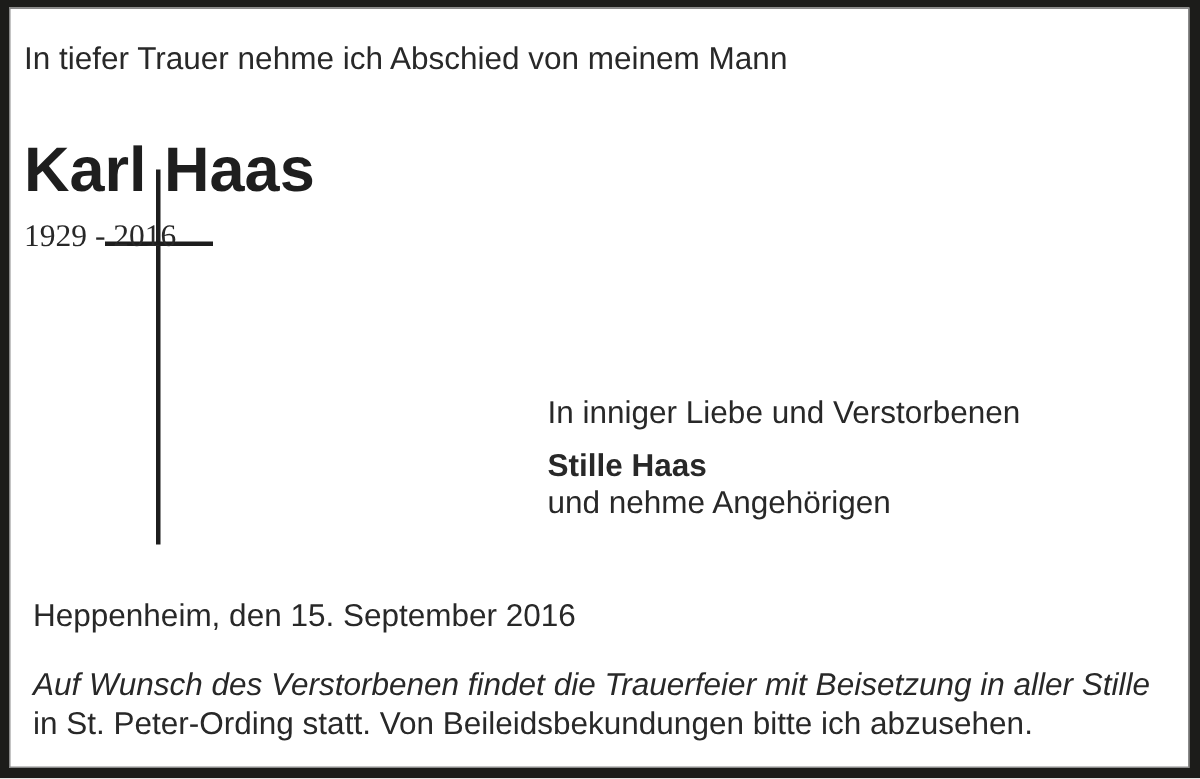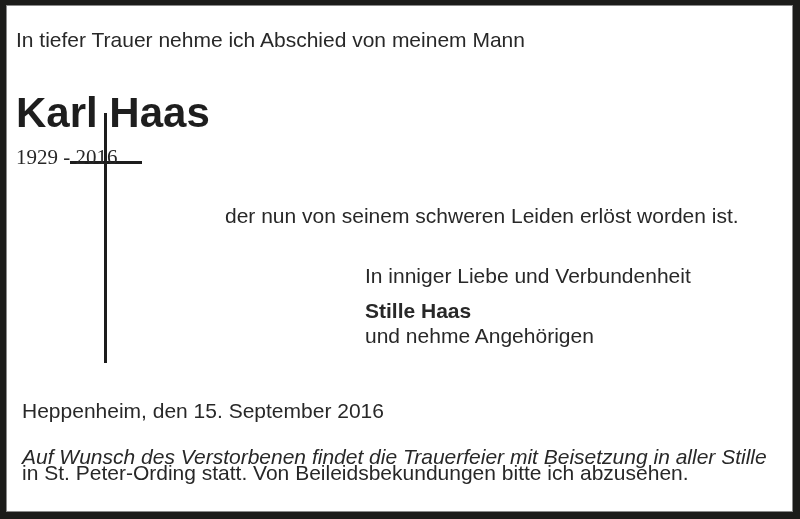--- a/index.html
+++ b/index.html
@@ -39,21 +39,21 @@
   }
   .intro       { top: 27px; }
   .name        { top: 85px; font-size: 42px; line-height: 56px; font-weight: bold; color: #1e1e1e; letter-spacing: 0px; }
   .years       { top: 145px; font-family: Liberation Serif, serif; }
   .relief      { top: 203px; left: 225px; }
   .closing     { top: 263px; left: 365px; }
   .mourner     { top: 298px; left: 365px; font-weight: bold; }
   .mourner-sub { top: 323px; left: 365px; }
   .dateline    { top: 398px; left: 22px; }
   .funeral-1   { top: 444px; left: 22px; line-height: 26px; font-style: italic; }
-  .funeral-2   { top: 460px; left: 22px; line-height: 26px; }
+  .funeral-2   { top: 470px; left: 22px; line-height: 26px; }
 
   .cross {
     position: absolute;
     left: 0; top: 0;
   }
   .cross-vertical {
     position: absolute;
     left: 104px;
     top: 113px;
     width: 3px;
@@ -80,23 +80,22 @@
     <div class="cross-vertical"></div>
     <div class="cross-horizontal"></div>
   </div>
 
   <div class="txt centered intro">In tiefer Trauer nehme ich Abschied von meinem Mann</div>
 
   <div class="txt centered name">Karl Haas</div>
 
   <div class="txt centered years">1929 - 2016</div>
 
-  <div class="txt relief">der nun von seinem schweren Leiden erlöst worden ist.</div>
 
-  <div class="txt closing">In inniger Liebe und Verbundenheit</div>
+  <div class="txt closing">In inniger Liebe und Verstorbenen</div>
 
   <div class="txt mourner">Stille Haas</div>
 
   <div class="txt mourner-sub">und nehme Angehörigen</div>
 
   <div class="txt dateline">Heppenheim, den 15. September 2016</div>
 
   <div class="txt funeral-1">Auf Wunsch des Verstorbenen findet die Trauerfeier mit Beisetzung in aller Stille</div>
 
   <div class="txt funeral-2">in St. Peter-Ording statt. Von Beileidsbekundungen bitte ich abzusehen.</div>

